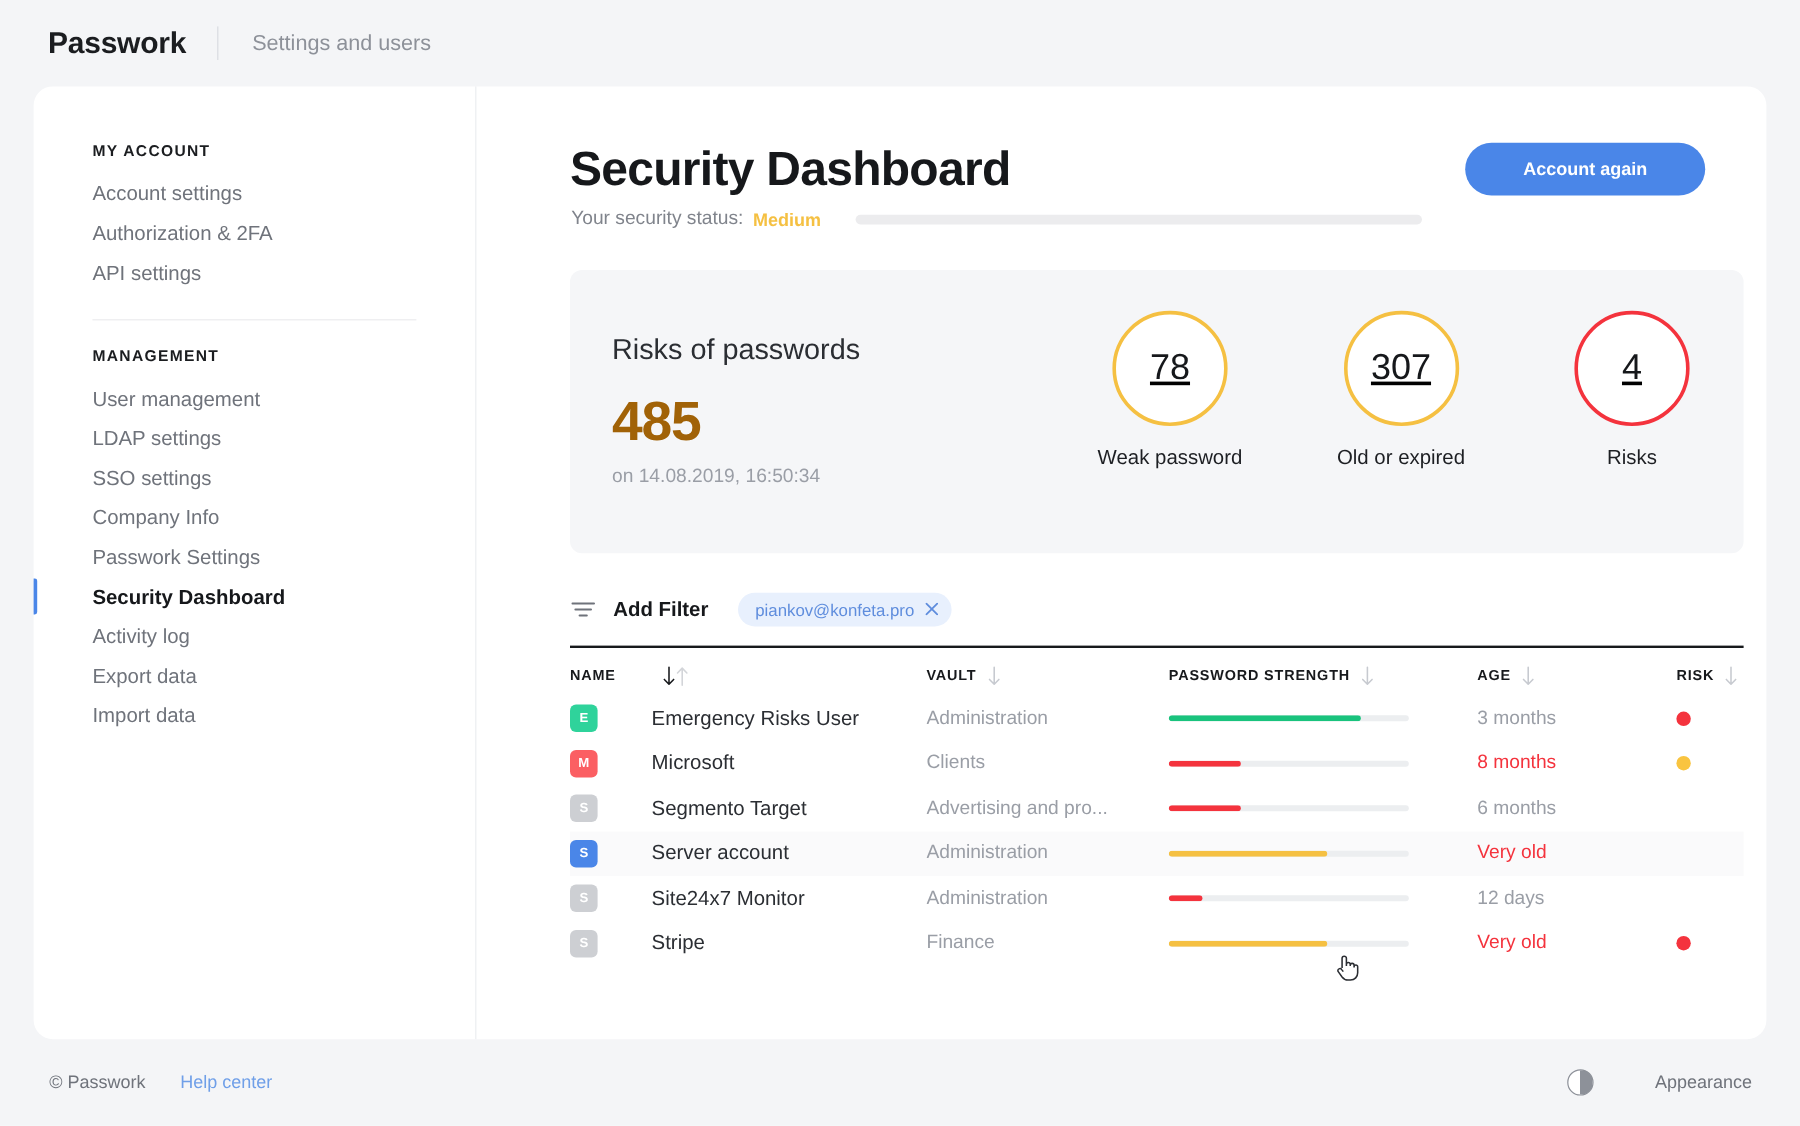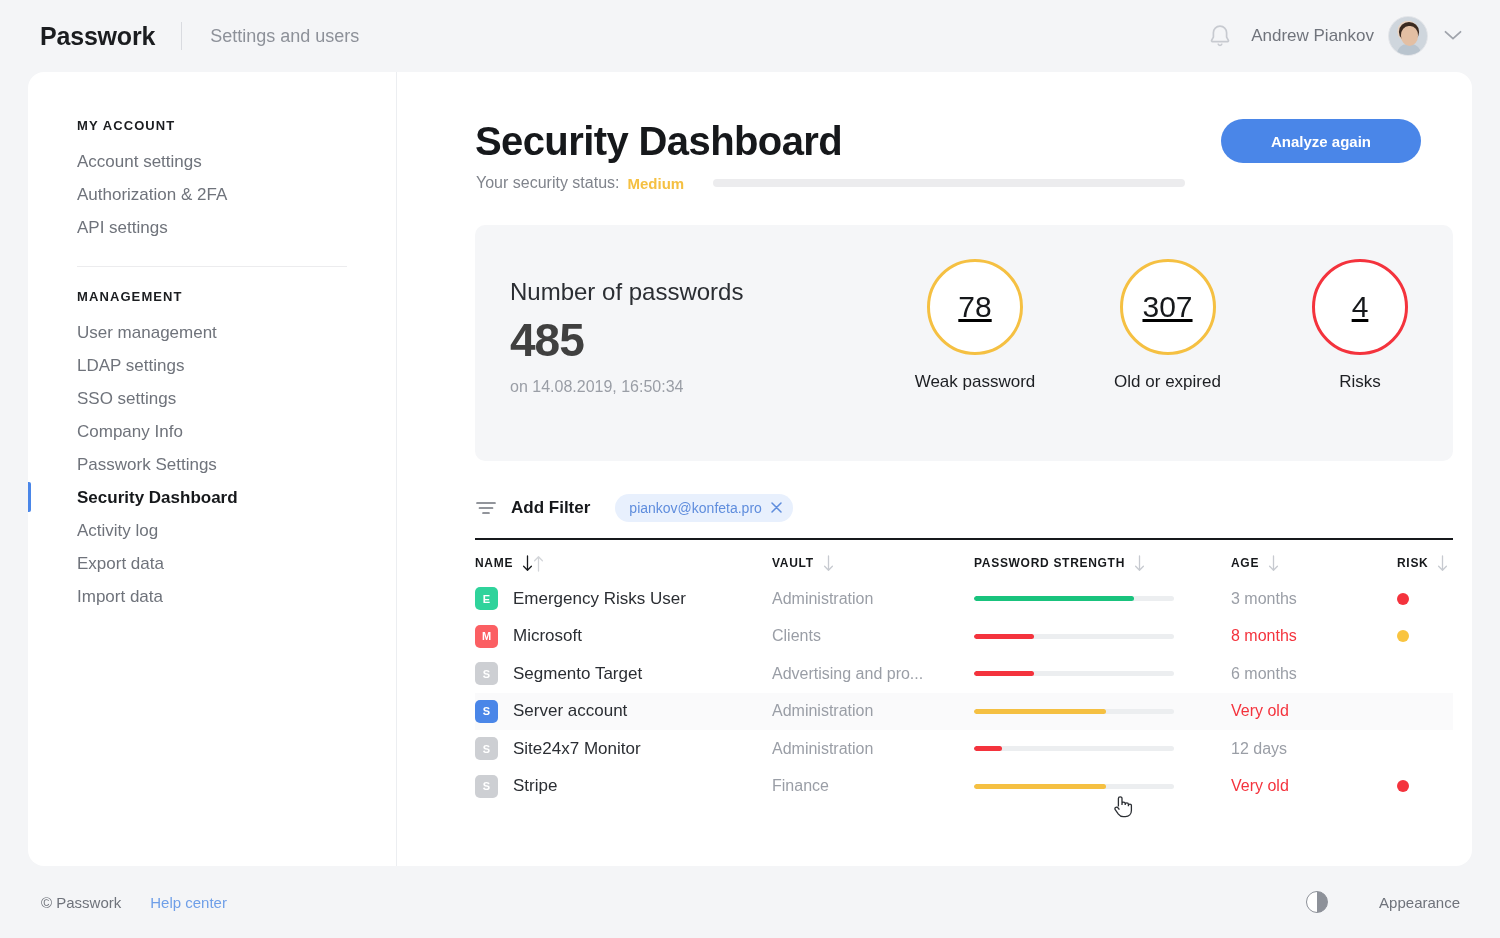--- a/index.html
+++ b/index.html
@@ -102,21 +102,21 @@
   }
 
   
   .stats {
     position: absolute; left: 77px; top: 153px; width: 978px; height: 236px;
     background: #f5f6f8; border-radius: 10px;
   }
   .stats-left { position: absolute; left: 35px; top: 53px; }
   .stats-caption { font-size: 24px; color: #2b2e33; }
   .stats-number {
-    font-size: 46px; font-weight: 700; color: #404040; margin-top: 7px;
+    font-size: 46px; font-weight: 700; color: #a16207; margin-top: 18px;
     letter-spacing: -1px;
   }
   .stats-date { font-size: 16px; color: #9a9ea6; margin-top: 11px; }
   .donuts {
     position: absolute; left: 420px; top: 34px; width: 545px;
     display: flex; justify-content: space-between;
   }
   .donut { width: 160px; text-align: center; }
   .donut-circle {
     width: 96px; height: 96px; border-radius: 50%; border: 3px solid #f5c042;
@@ -145,21 +145,21 @@
   .table { position: absolute; left: 77px; top: 466px; width: 978px; }
   .thead-rule { height: 2px; background: #17191c; }
   .thead {
     display: flex; align-items: center; height: 40px; padding-top: 6px;
   }
   .th {
     font-size: 12px; font-weight: 700; letter-spacing: 0.7px; color: #17191c;
     display: flex; align-items: center; cursor: pointer; text-transform: uppercase;
   }
   .th .arrows { margin-left: 9px; display: flex; align-items: center; }
-  .c-name { width: 297px; }
+  .c-name { width: 297px; gap: 30px; }
   .c-vault { width: 202px; }
   .c-strength { width: 257px; }
   .c-age { width: 166px; }
   .c-risk { width: 56px; }
   .trow {
     display: flex; align-items: center; height: 37.5px; cursor: pointer;
   }
   .trow.hover { background: #fafafb; }
   .cell { display: flex; align-items: center; }
   .badge {
@@ -210,37 +210,20 @@
 </head>
 <body>
 
 <div class="app">
 
   <div class="topbar">
     <div class="brand">Passwork</div>
     <div class="brand-sep"></div>
     <div class="breadcrumb">Settings and users</div>
 
-    <div class="topbar-right">
-      <span class="bell">
-        <svg width="26" height="28" viewBox="0 0 26 28" fill="none">
-          <path d="M13 4.2c-3.8 0-6.6 2.9-6.6 6.6v4.3l-1.8 3.2c-.3.6.1 1.3.8 1.3h15.2c.7 0 1.1-.7.8-1.3l-1.8-3.2v-4.3c0-3.7-2.8-6.6-6.6-6.6z" stroke="#c7cad0" stroke-width="1.7" fill="none"></path>
-          <path d="M11 21.6c.3 1.1 1.1 1.8 2 1.8s1.7-.7 2-1.8" stroke="#c7cad0" stroke-width="1.7" fill="none"></path>
-        </svg>
-      </span>
-      <span class="user-name">Andrew Piankov</span>
-      <span class="avatar-photo">
-        <span class="avatar-face"></span>
-      </span>
-      <span class="chev">
-        <svg width="18" height="11" viewBox="0 0 18 11" fill="none">
-          <path d="M1.5 1.8L9 8.6l7.5-6.8" stroke="#a0a4ac" stroke-width="1.8" stroke-linecap="round" fill="none"></path>
-        </svg>
-      </span>
-    </div>
   </div>
 
   <div class="card">
 
     <nav class="sidebar">
       <div class="side-pad-top">
         <div class="side-group-title">MY ACCOUNT</div>
         <div class="side-item">Account settings</div>
         <div class="side-item">Authorization &amp; 2FA</div>
         <div class="side-item">API settings</div>
@@ -259,33 +242,33 @@
         <div class="side-item">Activity log</div>
         <div class="side-item">Export data</div>
         <div class="side-item">Import data</div>
       </div>
     </nav>
 
     <section class="main">
 
       <h1 class="page-title">Security Dashboard</h1>
 
-      <button class="analyze-btn">Analyze again</button>
+      <button class="analyze-btn">Account again</button>
 
       <div class="status-row">
         <span class="status-label">Your security status:</span>
         <span class="status-value" id="statusValue" style="color: rgb(245, 192, 66);">Medium</span>
         <span class="status-track">
           <span class="status-fill" id="statusFill" style="width: 52%; background: rgb(245, 192, 66);"></span>
         </span>
       </div>
 
       <div class="stats">
         <div class="stats-left">
-          <div class="stats-caption">Number of passwords</div>
+          <div class="stats-caption">Risks of passwords</div>
           <div class="stats-number">485</div>
           <div class="stats-date">on 14.08.2019, 16:50:34</div>
         </div>
         <div class="donuts" id="donuts">
             <div class="donut">
               <div class="donut-circle" style="border-color: rgb(245, 192, 66);">
                 <span class="donut-val">78</span>
               </div>
               <div class="donut-label">Weak password</div>
             </div>

